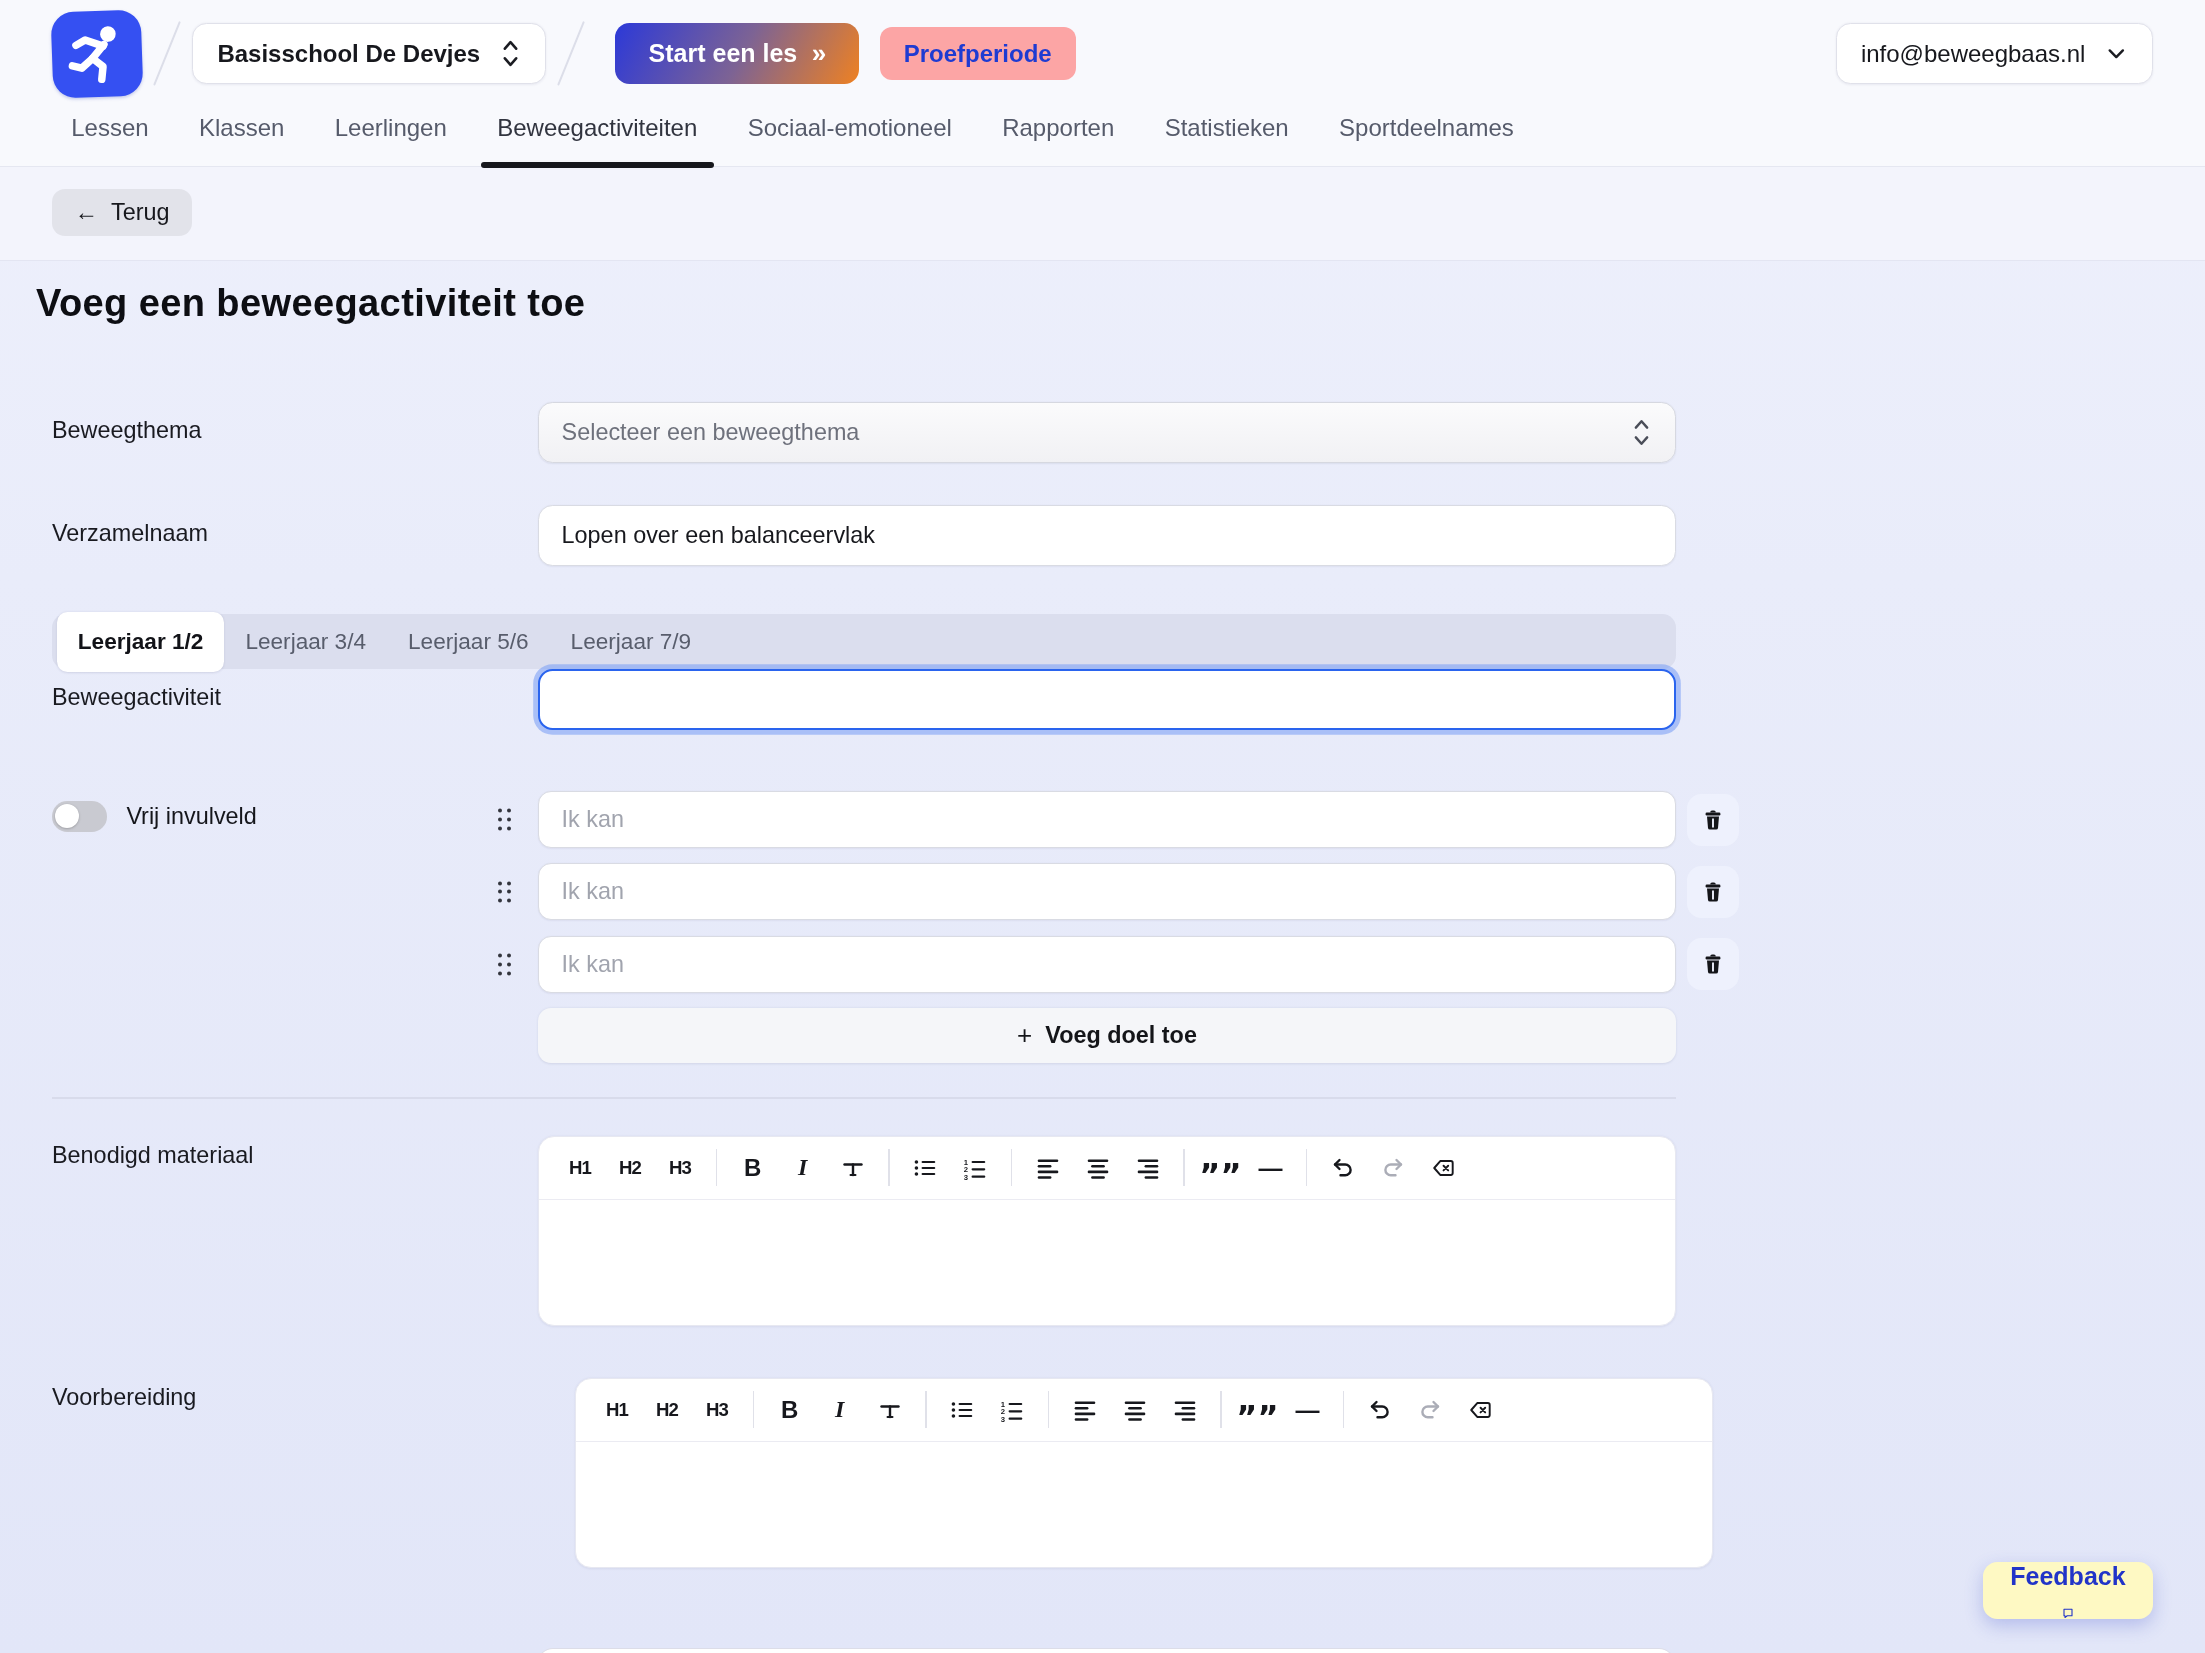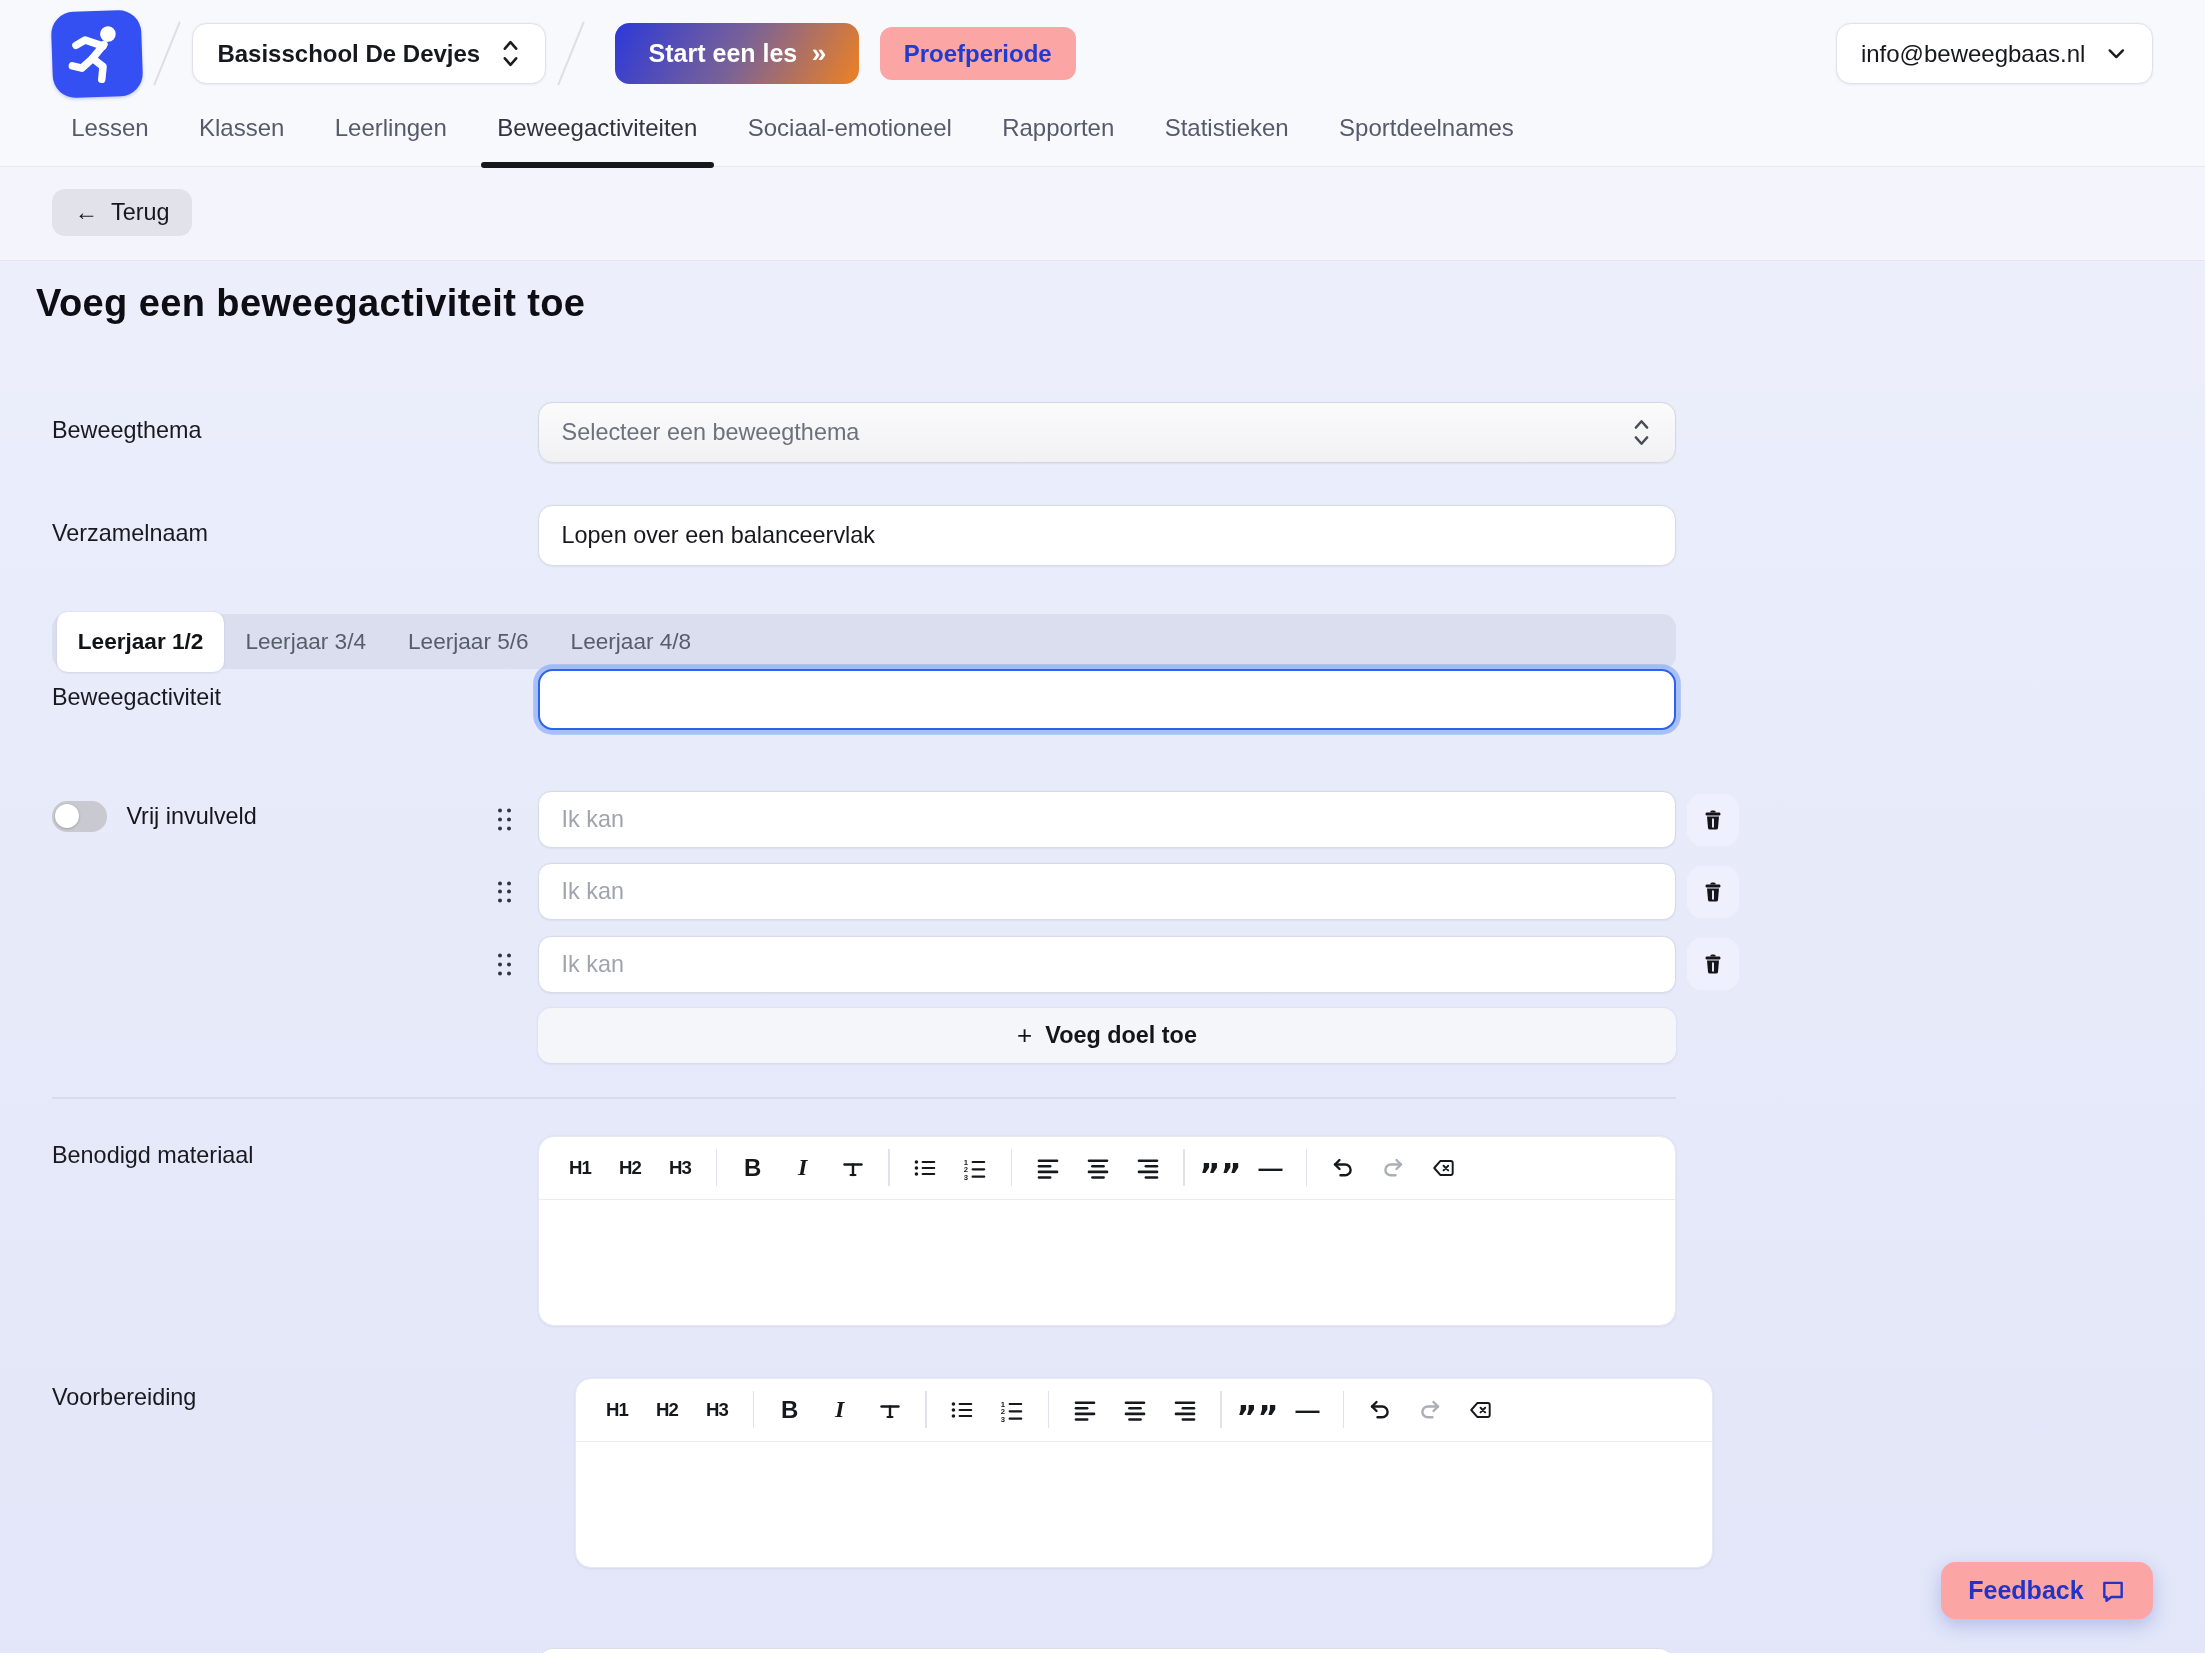--- a/index.html
+++ b/index.html
@@ -122,23 +122,23 @@
   .tb-btn.disabled { color: #abadb7; cursor: default; }
   .tb-sep { width: 1.6px; height: 37px; background: #e0e1e9; margin: 0 10.5px; flex: none; }
   .editor-body { min-height: 125px; padding: 19.4px 24px; font-size: 23.4px; outline: none; }
 
   
   .peek-box { position: absolute; left: 537px; top: 1648px; width: 1138px; height: 65px;
       background: #fff; border: 1.6px solid #dcdde8; border-bottom: none; border-radius: 16px 16px 0 0; }
 
   
   .btn-feedback { position: absolute; right: 52px; bottom: 34px; height: 57px; padding: 0 27.4px;
-      border: none; border-radius: 14.5px; background: #fca5a5; color: #2134c8;
+      border: none; border-radius: 14.5px; background: #fef9c3; color: #2134c8;
       display: flex; align-items: center; gap: 16px; font-size: 25px; font-weight: 600;
-      cursor: pointer; font-family: inherit; box-shadow: 0 6.5px 18px rgba(60,80,200,.28); }
+      cursor: pointer; font-family: inherit; box-shadow: 0 6.5px 18px rgba(60,80,200,.28); flex-direction: column; }
   .btn-feedback svg { width: 26px; height: 26px; }
 
   .chev-updown svg { width: 21px; height: 31px; display: block; }
 </style>
 </head>
 <body>
 
 <div class="topbar">
   <div class="topbar-inner">
     <div class="logo">
@@ -224,21 +224,21 @@
     <div class="field-col">
       <input class="text-input" type="text" value="Lopen over een balanceervlak" style="">
     </div>
   </div>
 
   <div class="row-tabs">
     <div class="segment">
       <div class="seg-item active">Leerjaar 1/2</div>
       <div class="seg-item">Leerjaar 3/4</div>
       <div class="seg-item">Leerjaar 5/6</div>
-      <div class="seg-item">Leerjaar 4/8</div>
+      <div class="seg-item">Leerjaar 7/9</div>
     </div>
   </div>
 
   <div class="form-row row-activity">
     <div class="label-col">Beweegactiviteit</div>
     <div class="field-col">
       <input class="text-input input-focused" type="text" value="" style="">
     </div>
   </div>
 

